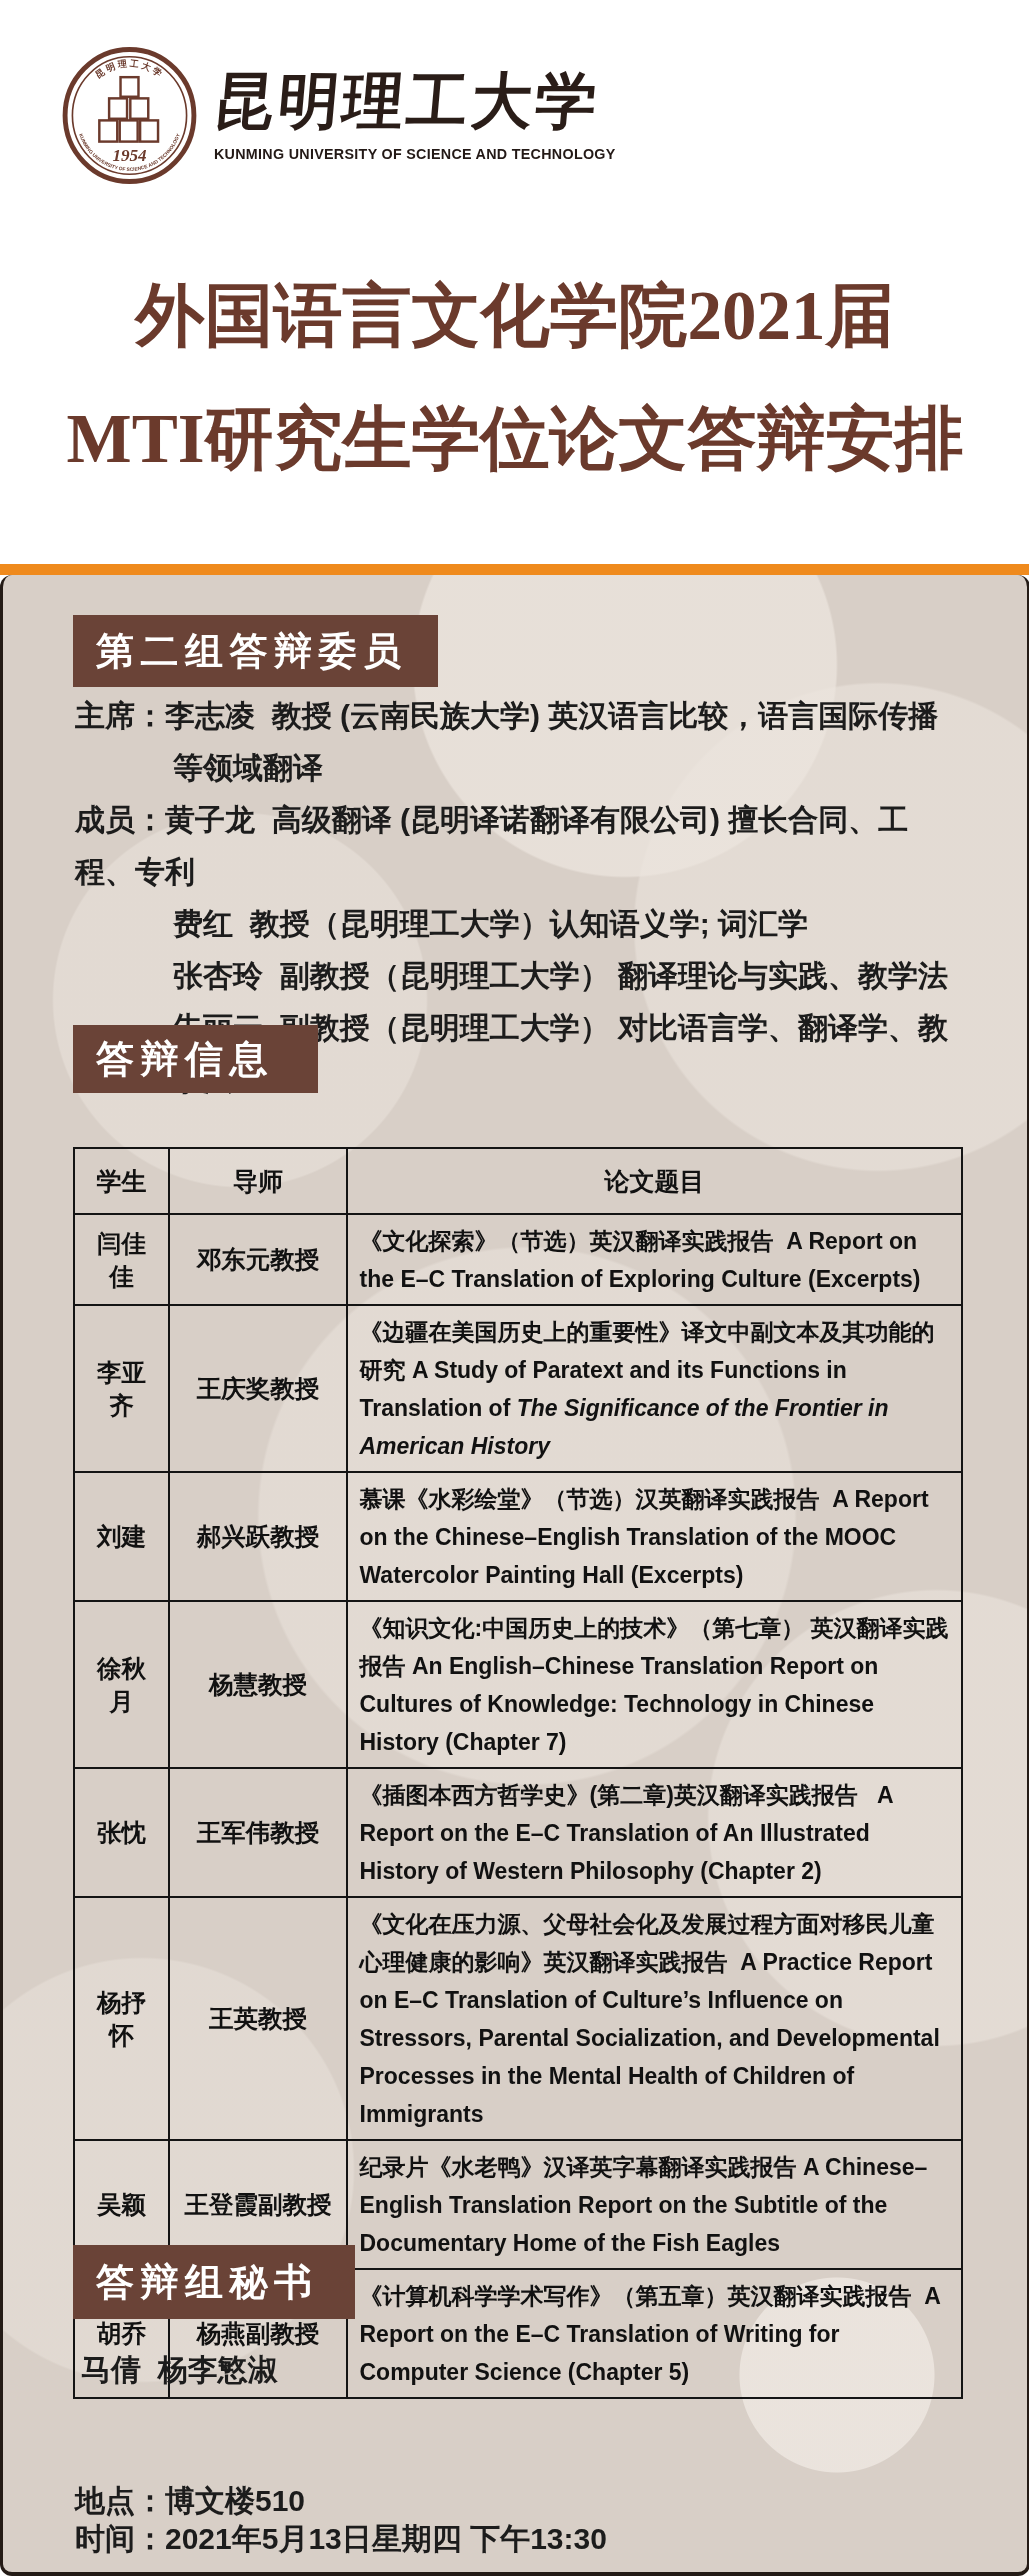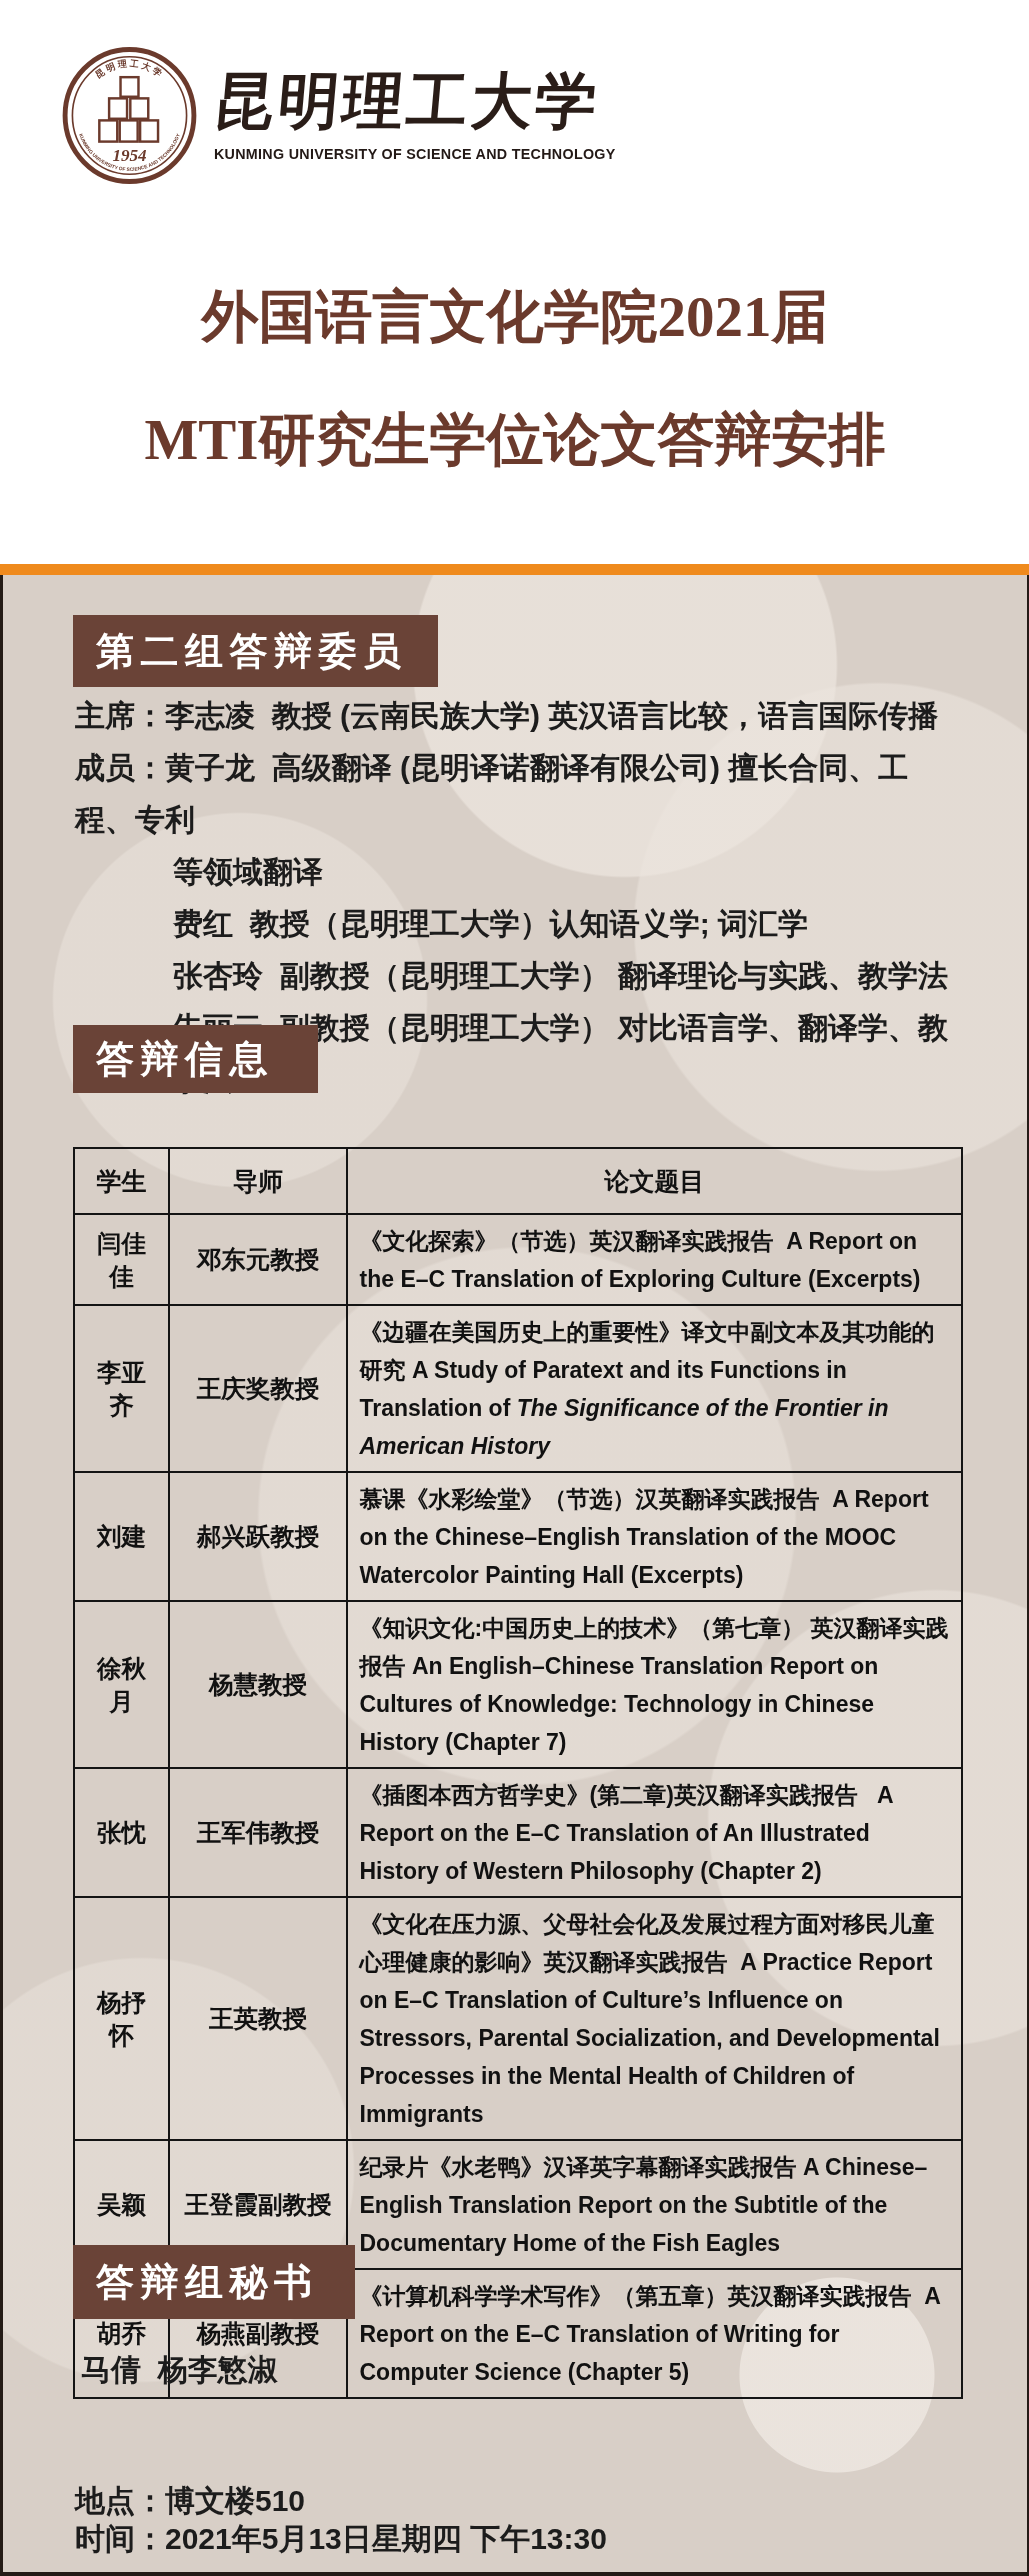--- a/index.html
+++ b/index.html
@@ -17,38 +17,39 @@
     font-family:"Liberation Serif","DejaVu Serif",serif;
   }
   .uni-name-en{
     position:absolute;left:214px;top:146px;width:425px;
     font-size:14.3px;font-weight:bold;color:#231916;letter-spacing:0.3px;
   }
   
   .main-title{
     position:absolute;left:0;top:255px;width:100%;text-align:center;
     font-family:"Liberation Serif","DejaVu Serif",serif;
-    font-weight:bold;font-size:57px;line-height:123px;color:#6b3a2c;
+    font-weight:bold;font-size:69px;line-height:123px;color:#6b3a2c;
   }
   
   .orange-bar{position:absolute;left:0;top:564px;width:100%;height:10.6px;background:#ef8a1d;}
   
   .content{
     position:absolute;left:0;top:575px;width:1030px;height:2001px;
     box-sizing:border-box;
     border-left:3.3px solid #241b16;border-right:3.3px solid #241b16;border-bottom:4.1px solid #241b16;
     background-color:#d8cfc7;
     background-image:
       radial-gradient(circle 213px at 622px 90px, rgba(236,229,222,.75) 99%, transparent 100%),
       radial-gradient(circle 245px at 875px 352px, rgba(236,229,222,.55) 99%, transparent 100%),
       radial-gradient(circle 188px at 237px 425px, rgba(236,229,222,.5) 99%, transparent 100%),
       radial-gradient(circle 270px at 524px 941px, rgba(236,229,222,.5) 99%, transparent 100%),
       radial-gradient(circle 229px at 933px 1243px, rgba(236,229,222,.55) 99%, transparent 100%),
       radial-gradient(circle 213px at 139px 1595px, rgba(236,229,222,.45) 99%, transparent 100%),
       radial-gradient(circle 98px at 834px 1800px, rgba(242,236,230,.7) 99%, transparent 100%);
+    border-radius: 12px;
   }
   .section-box{
     position:absolute;left:70px;background:#6a4337;color:#ffffff;
     font-weight:bold;font-size:38px;letter-spacing:6.5px;
     display:flex;align-items:center;padding-left:23px;box-sizing:border-box;
   }
   .box-committee{top:40px;width:365px;height:72px;}
   .box-info{top:450px;width:245px;height:68px;}
   .box-secretary{top:1670px;width:282px;height:74px;}
   
@@ -116,22 +117,22 @@
   <div class="orange-bar"></div>
 
   <div class="content">
 
     <div class="section-box box-committee">
       <span>第二组答辩委员</span>
     </div>
 
     <div class="committee" id="committee-list">
         <div class="cline"><span>主席：</span><span>李志凌  教授 (云南民族大学) 英汉语言比较，语言国际传播</span></div>
+        <div class="cline indent"><span>等领域翻译</span></div>
         <div class="cline"><span>成员：</span><span>黄子龙  高级翻译 (昆明译诺翻译有限公司) 擅长合同、工程、专利</span></div>
-        <div class="cline indent"><span>等领域翻译</span></div>
         <div class="cline indent"><span>费红  教授（昆明理工大学）认知语义学; 词汇学</span></div>
         <div class="cline indent"><span>张杏玲  副教授（昆明理工大学） 翻译理论与实践、教学法</span></div>
         <div class="cline indent"><span>朱丽云  副教授（昆明理工大学） 对比语言学、翻译学、教学法</span></div>
       </div>
 
     <div class="section-box box-info">
       <span>答辩信息</span>
     </div>
 
     <table class="defense">

